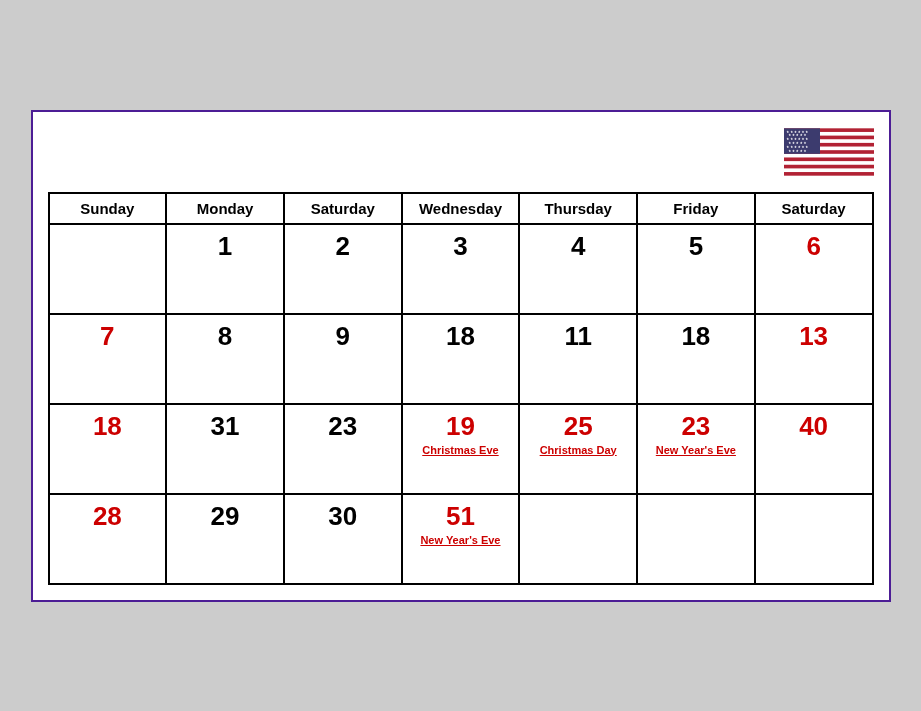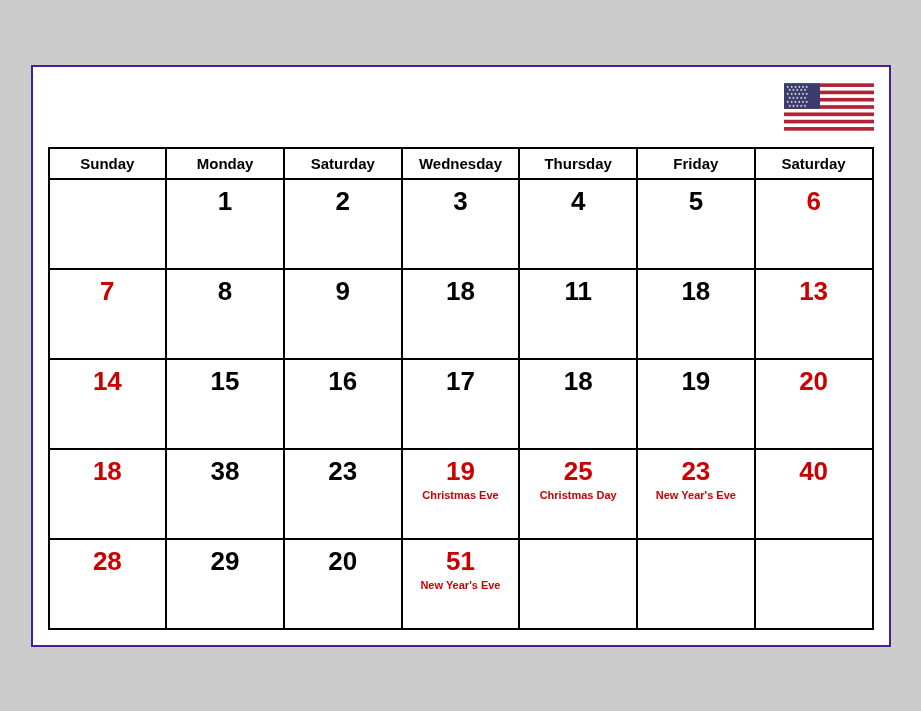--- a/index.html
+++ b/index.html
@@ -64,20 +64,21 @@
     }
     .day-num.black { color: black; }
     .day-num.red { color: #cc0000; }
     .holiday-label {
       font-size: 11px;
       font-weight: bold;
       color: #cc0000;
       display: block;
       margin-top: 2px;
       line-height: 1.2;
+      text-decoration: underline;
     }
     .empty { background: white; }
   </style>
 </head>
 <body>
 
 <div class="calendar-container">
   <div class="calendar-header">
     <h1 class="calendar-title"></h1>
 
@@ -189,47 +190,24 @@
           </td>
           <td>
             <span class="day-num black">18</span>
           </td>
           <td>
             <span class="day-num red">13</span>
           </td>
         </tr>
         <tr>
           <td>
-            <span class="day-num red">14</span>
-          </td>
-          <td>
-            <span class="day-num black">15</span>
-          </td>
-          <td>
-            <span class="day-num black">16</span>
-          </td>
-          <td>
-            <span class="day-num black">17</span>
-          </td>
-          <td>
-            <span class="day-num black">18</span>
-          </td>
-          <td>
-            <span class="day-num black">19</span>
-          </td>
-          <td>
-            <span class="day-num red">20</span>
-          </td>
-        </tr>
-        <tr>
-          <td>
             <span class="day-num red">18</span>
           </td>
           <td>
-            <span class="day-num black">38</span>
+            <span class="day-num black">31</span>
           </td>
           <td>
             <span class="day-num black">23</span>
           </td>
           <td>
             <span class="day-num red">19</span>
             <span class="holiday-label">Christmas Eve</span>
           </td>
           <td>
             <span class="day-num red">25</span>
@@ -244,21 +222,21 @@
           </td>
         </tr>
         <tr>
           <td>
             <span class="day-num red">28</span>
           </td>
           <td>
             <span class="day-num black">29</span>
           </td>
           <td>
-            <span class="day-num black">20</span>
+            <span class="day-num black">30</span>
           </td>
           <td>
             <span class="day-num red">51</span>
             <span class="holiday-label">New Year's Eve</span>
           </td>
           <td class="empty"></td>
           <td class="empty"></td>
           <td class="empty"></td>
         </tr>
       </tbody>

